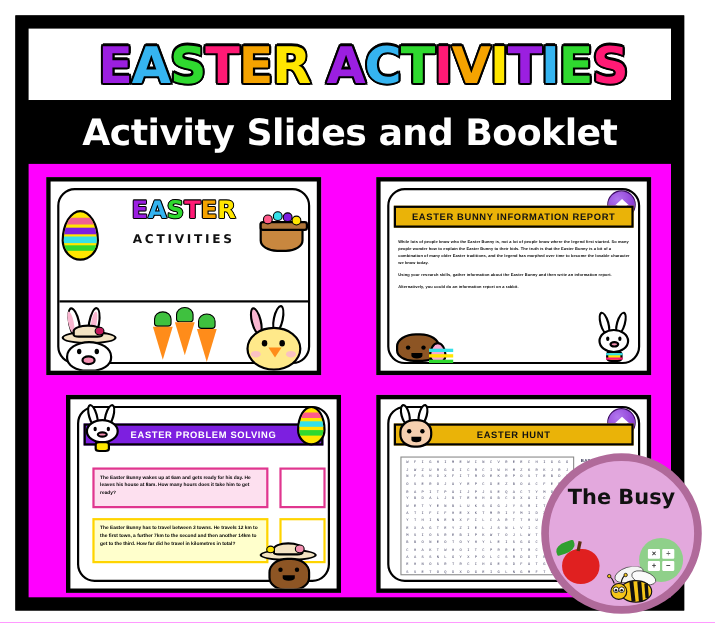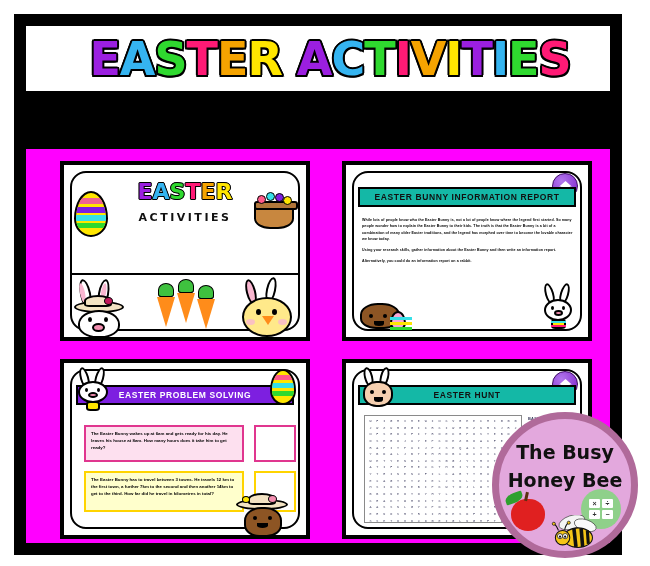--- a/index.html
+++ b/index.html
@@ -46,21 +46,21 @@
   #canvas {
     position:absolute; left:0; top:123px; width:584px; height:394px;
     background:#ff00ff;
   }
   
   .slide {
     position:absolute; background:#fff;
     border:4px solid #000;
     overflow:hidden;
   }
-  #slide-1 { left:34px;  top:12px;  width:250px; height:180px; }
+  #slide-1 { left:16px;  top:12px;  width:250px; height:180px; }
   #slide-2 { left:316px; top:12px;  width:250px; height:180px; }
   #slide-3 { left:34px;  top:210px; width:250px; height:180px; }
   #slide-4 { left:316px; top:210px; width:250px; height:180px; }
 
   .inner-round {
     position:absolute; left:6px; top:6px; right:6px; bottom:6px;
     border:2px solid #000; border-radius:16px;
   }
   
   #s1-top { position:absolute; left:8px; top:8px; right:8px; height:80px; }
@@ -107,21 +107,21 @@
     border-radius:50% 50% 20% 20%; border:1px solid #000;}
   
   .blob { position:absolute; border:2px solid #000; }
 
   
   .hdr {
     position:absolute; left:12px; top:22px; right:12px; height:20px;
     border:2px solid #000; display:flex; align-items:center; justify-content:center;
   }
   .hdr .t { font-size:8.5px; font-weight:bold; letter-spacing:0.6px; }
-  .hdr.cyan { background:#14b8a6; }
+  .hdr.cyan { background:#eab308; }
   .hdr.cyan .t { color:#111; }
   .hdr.purple { background:#7d1fe0; }
   .hdr.purple .t { color:#fff; }
 
   .home-icon {
     position:absolute; right:10px; top:8px; width:26px; height:26px;
     border-radius:50%; background:radial-gradient(circle at 35% 30%,#b277ee,#7a1fc9);
     border:1px solid #3b0b63; display:flex; align-items:center; justify-content:center;
   }
   .home-icon svg { width:15px; height:15px; display:block; }
@@ -202,20 +202,23 @@
 </style>
 </head>
 <body>
 
 <div id="frame">
 
   <div id="title-band">
     <div class="bubble-title" id="title-letters"><span style="color: rgb(155, 31, 224);">E</span><span style="color: rgb(53, 180, 240);">A</span><span style="color: rgb(47, 217, 47);">S</span><span style="color: rgb(255, 26, 117);">T</span><span style="color: rgb(245, 163, 0);">E</span><span style="color: rgb(255, 230, 0);">R</span><span style="color: rgb(255, 255, 255);">&nbsp;</span><span style="color: rgb(155, 31, 224);">A</span><span style="color: rgb(53, 180, 240);">C</span><span style="color: rgb(47, 217, 47);">T</span><span style="color: rgb(255, 26, 117);">I</span><span style="color: rgb(245, 163, 0);">V</span><span style="color: rgb(255, 230, 0);">I</span><span style="color: rgb(155, 31, 224);">T</span><span style="color: rgb(53, 180, 240);">I</span><span style="color: rgb(47, 217, 47);">E</span><span style="color: rgb(255, 26, 117);">S</span></div>
   </div>
 
+  <div id="subtitle-band">
+    <div class="sub">Activity Slides and Booklet</div>
+  </div>
 
   <div id="canvas">
 
     <div class="slide" id="slide-1">
       <div class="inner-round"></div>
 
       <div class="egg" style="left:10px; top:26px; background:#ffe600;">
         <div class="stripe" style="top:5px;  background:#f06292; height:6px; border-radius:4px;"></div>
         <div class="stripe" style="top:14px; background:#7d1fe0; height:6px;"></div>
         <div class="stripe" style="top:22px; background:#35e0e8; height:6px;"></div>
@@ -742,21 +745,20 @@
         <div style="position:absolute;left:34px;top:23px;width:4px;height:4px;border-radius:50%;background:#000;"></div>
         <div style="position:absolute;left:23px;top:30px;width:11px;height:5px;border-radius:0 0 50% 50%;background:#000;"></div>
       </div>
     </div>
 
   </div>
 </div>
 
 <div id="logo">
   <div class="l1">The Busy</div>
-  <div class="l2">Honey Bee</div>
   <div id="apple"></div>
   <div id="calc">
     <div class="keys" id="calc-keys">
         <b>×</b>
         <b>÷</b>
         <b>+</b>
         <b>−</b>
       </div>
   </div>
   <svg id="bee" viewBox="0 0 100 66">

